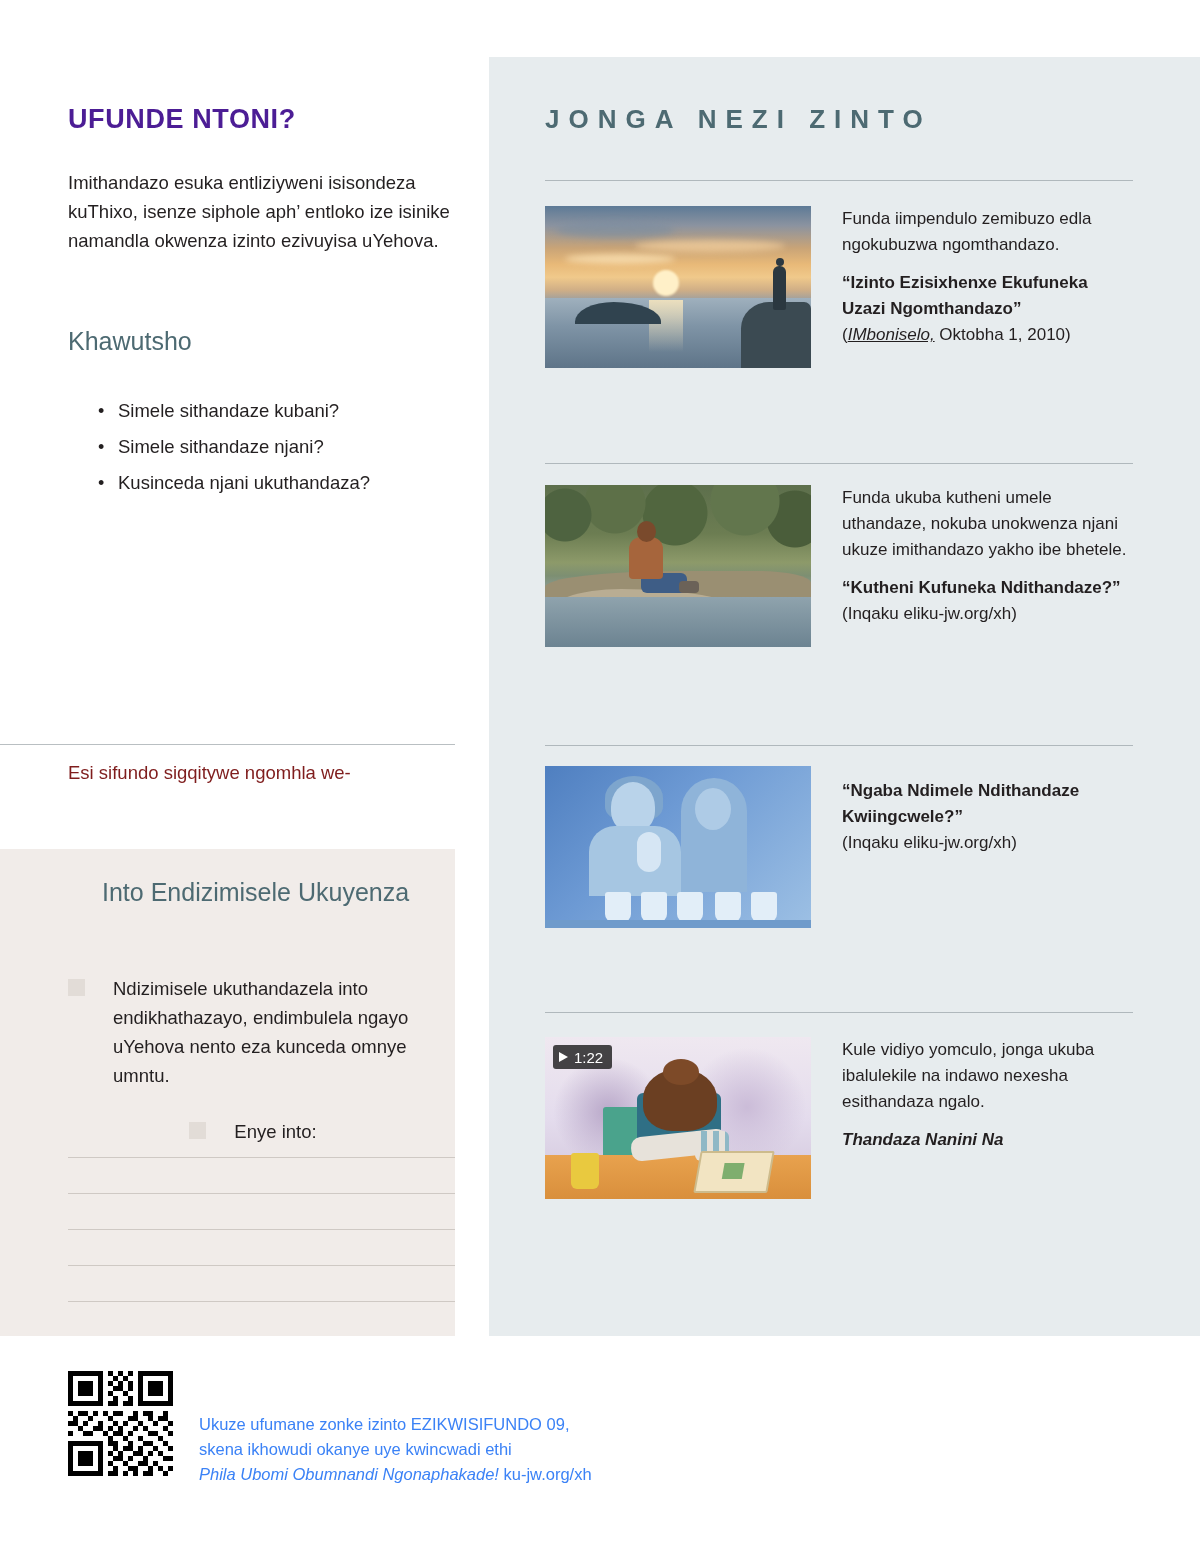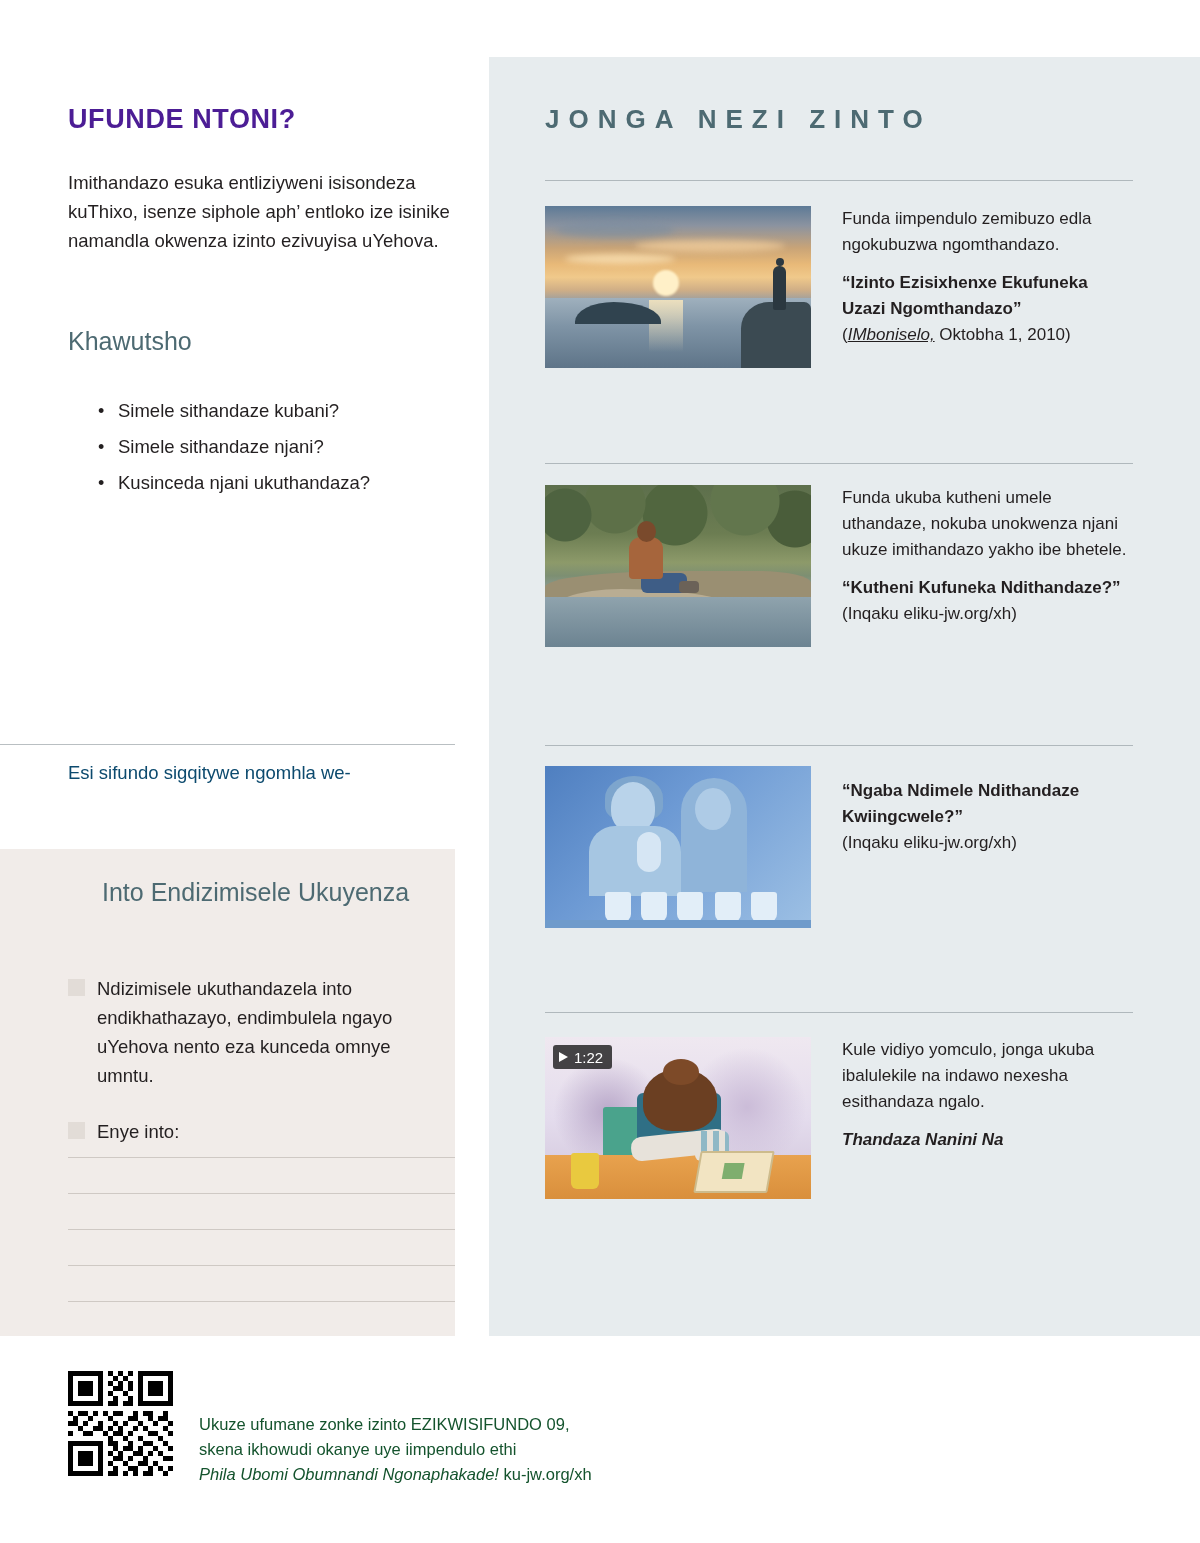--- a/index.html
+++ b/index.html
@@ -97,21 +97,21 @@
     height: 1px;
     background: #b9bfc2;
   }
 
   .study-date {
     position: absolute;
     left: 68px;
     top: 762px;
     width: 400px;
     font-size: 18.5px;
-    color: #0c4a6e;
+    color: #7f1d1d;
   }
 
   .beige-box {
     position: absolute;
     left: 0;
     top: 849px;
     width: 455px;
     height: 487px;
     background: #f1ece9;
   }
@@ -123,22 +123,23 @@
     width: 340px;
     font-size: 25px;
     line-height: 35px;
     color: #4d6a72;
     margin-left: 34px;
   }
 
   .check-item {
     position: absolute;
     display: flex;
-    gap: 12px;
+    gap: 28px;
     width: 370px;
+    justify-content: center;
   }
   .check-item .box {
     width: 17px;
     height: 17px;
     background: #e2dcd7;
     flex: 0 0 auto;
     margin-top: 5px;
   }
   .check-item .txt {
     font-size: 18.5px;
@@ -452,21 +453,21 @@
     height: 105px;
     background: #ffffff;
   }
   .footer-text {
     position: absolute;
     left: 199px;
     top: 1412px;
     width: 560px;
     font-size: 16.5px;
     line-height: 25px;
-    color: #14532d;
+    color: #3b82f6;
   }
   .footer-text em { font-style: italic; }
 </style>
 </head>
 <body>
 
 <div class="right-panel"></div>
 
 <div class="left-col">
 
@@ -712,15 +713,15 @@
         <rect x="11" y="20" width="1" height="1"></rect>
         <rect x="13" y="20" width="1" height="1"></rect>
       <rect x="15" y="20" width="2" height="1"></rect>
         <rect x="19" y="20" width="1" height="1"></rect>
     </g>
   </svg>
 </div>
 
 <div class="footer-text">
   <div>Ukuze ufumane zonke izinto EZIKWISIFUNDO 09,</div>
-  <div>skena ikhowudi okanye uye iimpendulo ethi</div>
+  <div>skena ikhowudi okanye uye kwincwadi ethi</div>
   <div><em>Phila Ubomi Obumnandi Ngonaphakade!</em><span> ku-jw.org/xh</span></div>
 </div>
 
 </body></html>

